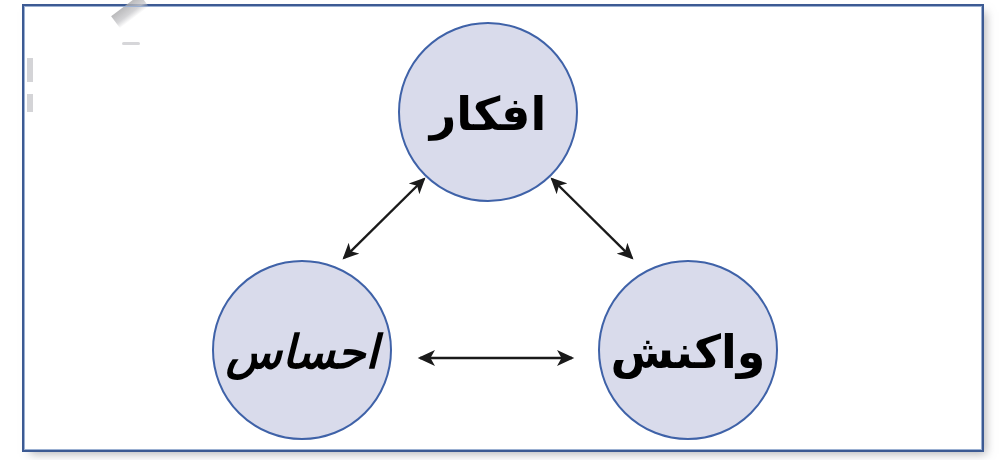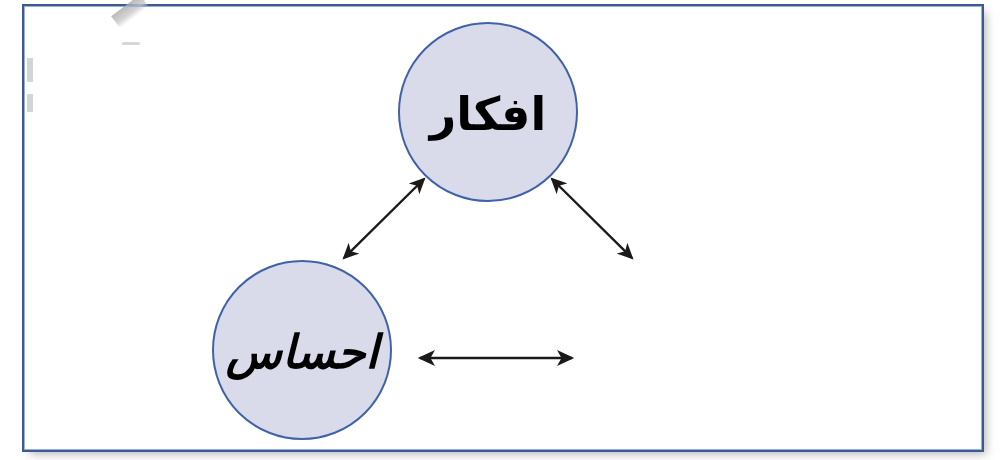--- a/index.html
+++ b/index.html
@@ -169,15 +169,18 @@
     </svg>
 
     <div id="node-thoughts" class="node">
       <span class="node-label">افکار</span>
     </div>
 
     <div id="node-feeling" class="node">
       <span class="node-label">احساس</span>
     </div>
 
+    <div id="node-reaction" class="node">
+      <span class="node-label">واکنش</span>
+    </div>
 
   </div>
 </div>
 
 </body></html>

